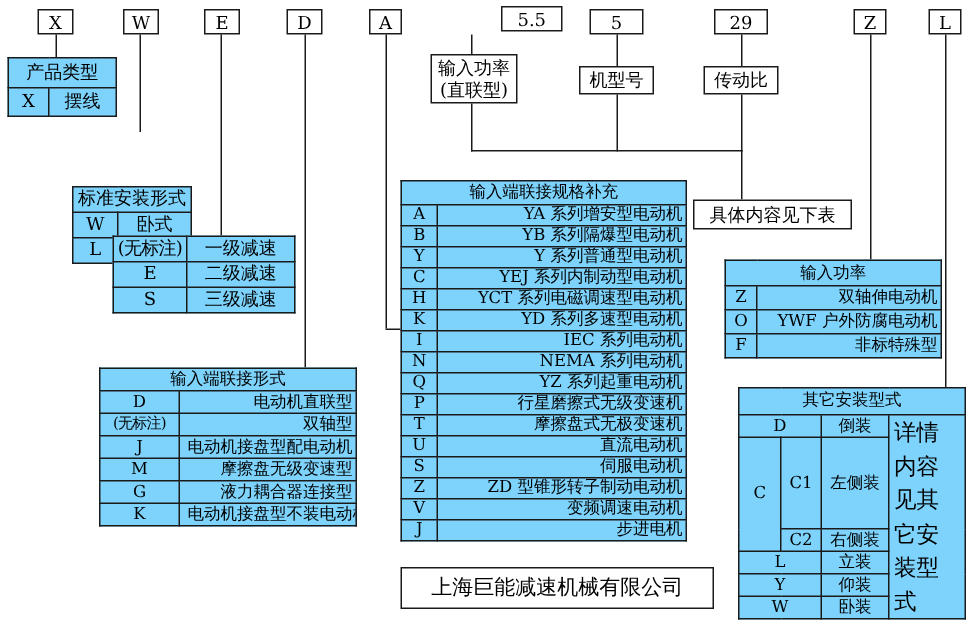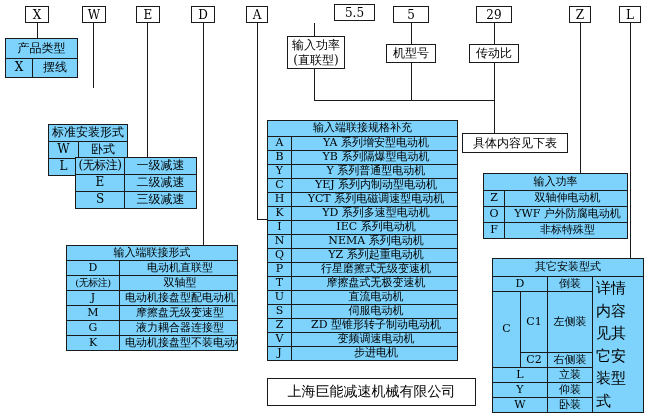--- a/index.html
+++ b/index.html
@@ -21,21 +21,21 @@
   }
   .vline { position:absolute; width:0; border-left:1px solid #1a1a1a; }
   .hline { position:absolute; height:0; border-top:1px solid #1a1a1a; }
   table { position:absolute; border-collapse:collapse; table-layout:fixed; background:#7dd3fc;padding-left:24px; }
   td {
     border:1px solid #1a1a1a; font-size:11px; line-height:1.15;
     padding:0 2px; overflow:hidden; white-space:nowrap;
   }
   td.hd { text-align:center; height:16px; }
   td.code { text-align:center; }
-  td.lbl { text-align:center; padding-left:5px; }
+  td.lbl { text-align:right; padding-left:5px; }
   td.small { font-size:10px; letter-spacing:-0.5px; }
   .t1 td { height:19px; font-size:12px; }
   .t1 td.hd { height:20px; }
   .t2 td { height:17px; font-size:12px; }
   .t3 td { height:17px; font-size:12px; }
   .t3 td.hd { height:18px; }
   .t4 td { height:15px; }
   .t5 td { height:14px; }
   .t5 td.hd { height:16px; }
   .t7 td { height:16px; }

